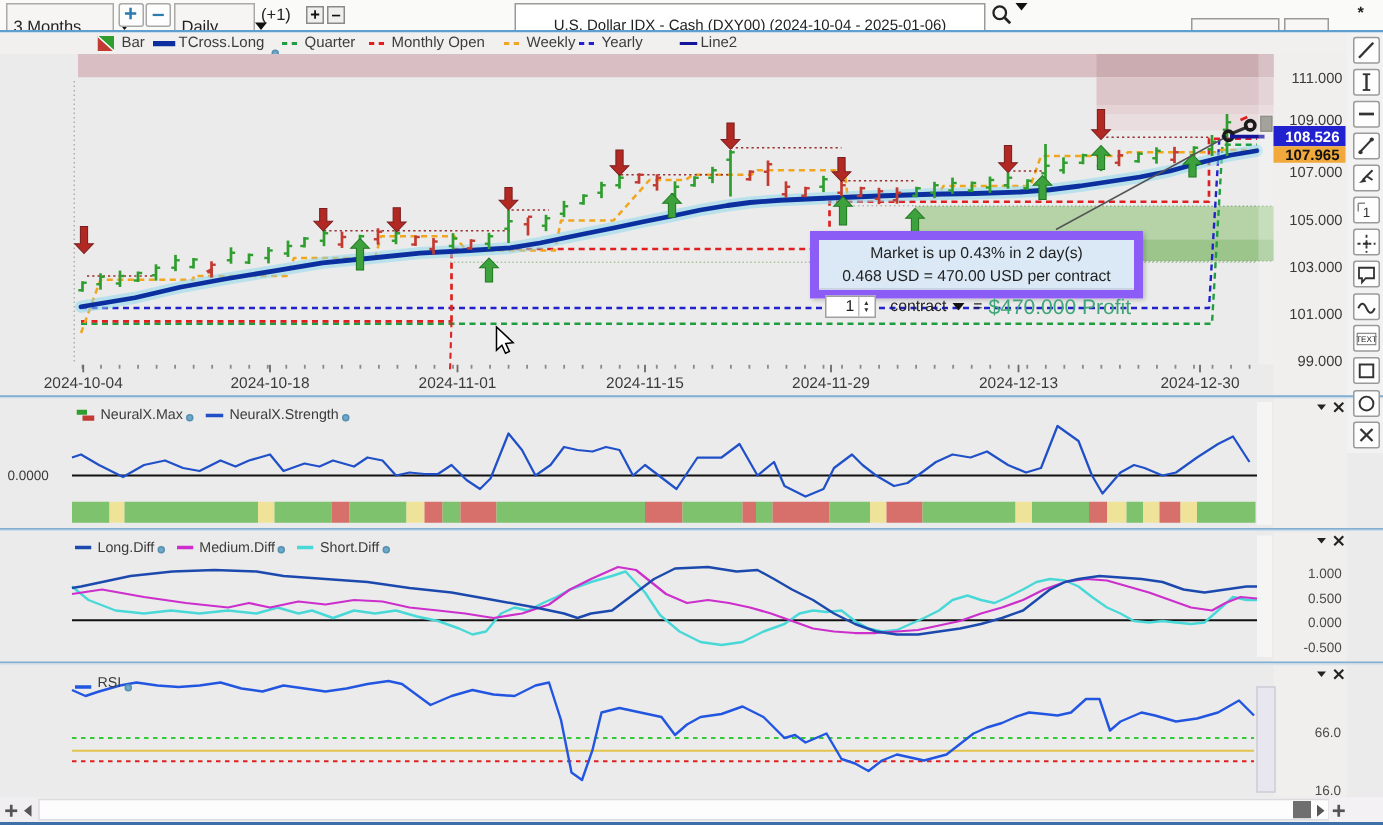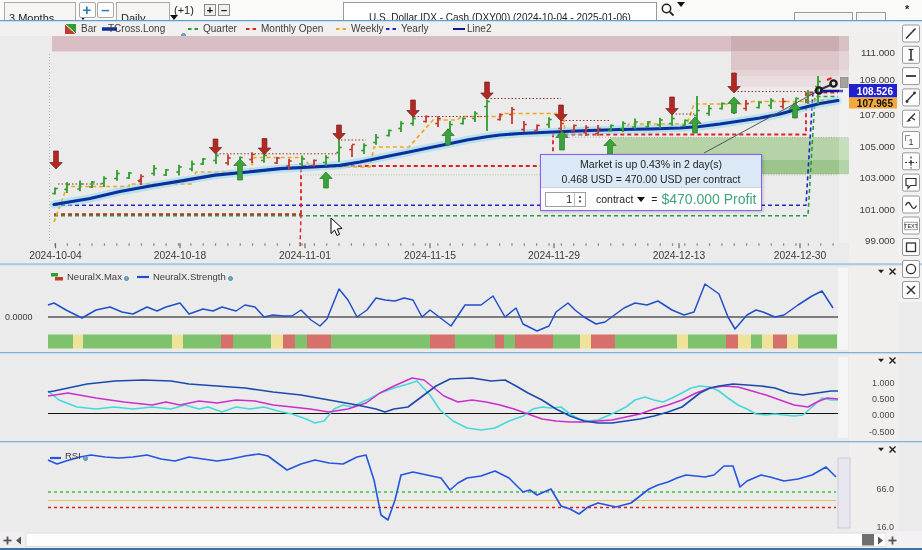--- a/index.html
+++ b/index.html
@@ -21,22 +21,22 @@
 #blueline { position:absolute; left:0; top:19.5px; width:922px; height:2.5px;
   background:linear-gradient(#5e9fd0 0 55%, #cadeee 55% 100%); }
 #legend { position:absolute; left:0; top:22px; width:922px; height:14px; background:#f1f0ef;
   font-size:10px; color:#3c3c3c; }
 #legend .lgx { position:absolute; top:1px; }
 #legend svg.lgx { top:4px; }
 .lgi { display:inline-block; margin-right:4px; }
 .pleg { position:absolute; font-size:9.5px; color:#3c3c3c; display:flex; align-items:center; }
 .infodot { display:inline-block; width:5px; height:5px; border-radius:50%; background:#6fa8c8;
   border:1px solid #5590b0; margin-left:2px; margin-top:3px; }
-#tooltip { position:absolute; left:540px; top:154px; width:222px; height:57px; background:#fff;
-  border:1px solid #8b5cf6; box-shadow:1px 1px 3px rgba(0,0,0,0.2); font-size:10.5px; color:#222; }
+#tooltip { position:absolute; left:540px; top:154px; width:222px; height:45px; background:#fff;
+  border:6px solid #8b5cf6; box-shadow:1px 1px 3px rgba(0,0,0,0.2); font-size:10.5px; color:#222; }
 #tooltip .top { background:#dbe9f6; height:33px; text-align:center; padding-top:2px; line-height:15px;
   border-bottom:1px solid #c8d4e0; }
 #tooltip .bot { display:flex; align-items:center; padding:3px 2px 0 4px; white-space:nowrap; }
 .spin { width:41px; height:15px; border:1px solid #a0a0a0; background:#fff; display:flex; align-items:center; }
 .spin .num { flex:1; text-align:right; padding-right:2px; font-size:10.5px; }
 .spin .arr { width:11px; height:100%; border-left:1px solid #c0c0c0; display:flex; flex-direction:column;
   align-items:center; justify-content:center; font-size:4.5px; color:#333; }
 .spin .arr span { display:block; height:5px; line-height:5px; }
 </style></head>
 <body>
@@ -71,21 +71,21 @@
   <div id="legend">
     <svg class="lgx" style="left:65px;top:2px;" width="11" height="10" viewBox="0 0 11 10">
       <path d="M0,0 h11 v10 z" fill="#2f9e2f"></path>
         <path d="M11,10 h-11 v-10 z" fill="#c23b32"></path>
       <path d="M0,0 l11,10" stroke="#fff" stroke-width="1"></path>
       </svg>
       <span class="lgx" style="left:81px;">Bar</span>
     <svg class="lgx" style="left:102px;top:4px;" width="15" height="6">
         <line x1="0" y1="3" x2="15" y2="3" stroke="#0b2f9e" stroke-width="3.5"></line>
       </svg>
-      <span class="lgx" style="left:108px;text-align:center;">TCross.Long</span>
+      <span class="lgx" style="left:119px;text-align:center;">TCross.Long</span>
       <span class="infodot" style="position:absolute;left:179px;top:8px;"></span>
     <svg class="lgx" style="left:188px;top:4px;" width="12" height="6">
         <line x1="0" y1="3" x2="12" y2="3" stroke="#1e9e3e" stroke-width="2" stroke-dasharray="3.5,3"></line>
       </svg>
       <span class="lgx" style="left:203px;">Quarter</span>
     <svg class="lgx" style="left:246px;top:4px;" width="12" height="6">
         <line x1="0" y1="3" x2="12" y2="3" stroke="#e02020" stroke-width="2" stroke-dasharray="3.5,3"></line>
       </svg>
       <span class="lgx" style="left:261px;">Monthly Open</span>
     <svg class="lgx" style="left:336px;top:4px;" width="12" height="6">
@@ -562,20 +562,37 @@
         <rect x="4" y="4" width="8" height="3.5" fill="#c23b32"></rect>
       </svg>
     <span>NeuralX.Max</span>
       <span class="infodot"></span>
     <svg class="lgi" style="margin-left:8px;" width="12" height="6">
         <line x1="0" y1="3" x2="12" y2="3" stroke="#2050c8" stroke-width="2.2"></line>
       </svg>
     <span>NeuralX.Strength</span>
       <span class="infodot"></span>
   </div>
+  <div class="pleg" style="left:50px;top:359.5px;">
+    <svg class="lgi" width="11" height="6">
+        <line x1="0" y1="3" x2="11" y2="3" stroke="#1c49ae" stroke-width="2.2"></line>
+      </svg>
+    <span>Long.Diff</span>
+      <span class="infodot"></span>
+    <svg class="lgi" style="margin-left:8px;" width="11" height="6">
+        <line x1="0" y1="3" x2="11" y2="3" stroke="#cc2fcc" stroke-width="2.2"></line>
+      </svg>
+    <span>Medium.Diff</span>
+      <span class="infodot"></span>
+    <svg class="lgi" style="margin-left:8px;" width="11" height="6">
+        <line x1="0" y1="3" x2="11" y2="3" stroke="#49d8d8" stroke-width="2.2"></line>
+      </svg>
+    <span>Short.Diff</span>
+      <span class="infodot"></span>
+  </div>
   <div class="pleg" style="left:50px;top:449.5px;align-items:flex-end;">
     <svg class="lgi" width="11" height="6">
         <line x1="0" y1="3" x2="11" y2="3" stroke="#2255e0" stroke-width="2.2"></line>
       </svg>
     <span>RSI</span>
       <span class="infodot"></span>
   </div>
 
   <div id="tooltip">
     <div class="top">Market is up 0.43% in 2 day(s)<br>0.468 USD = 470.00 USD per contract</div>

